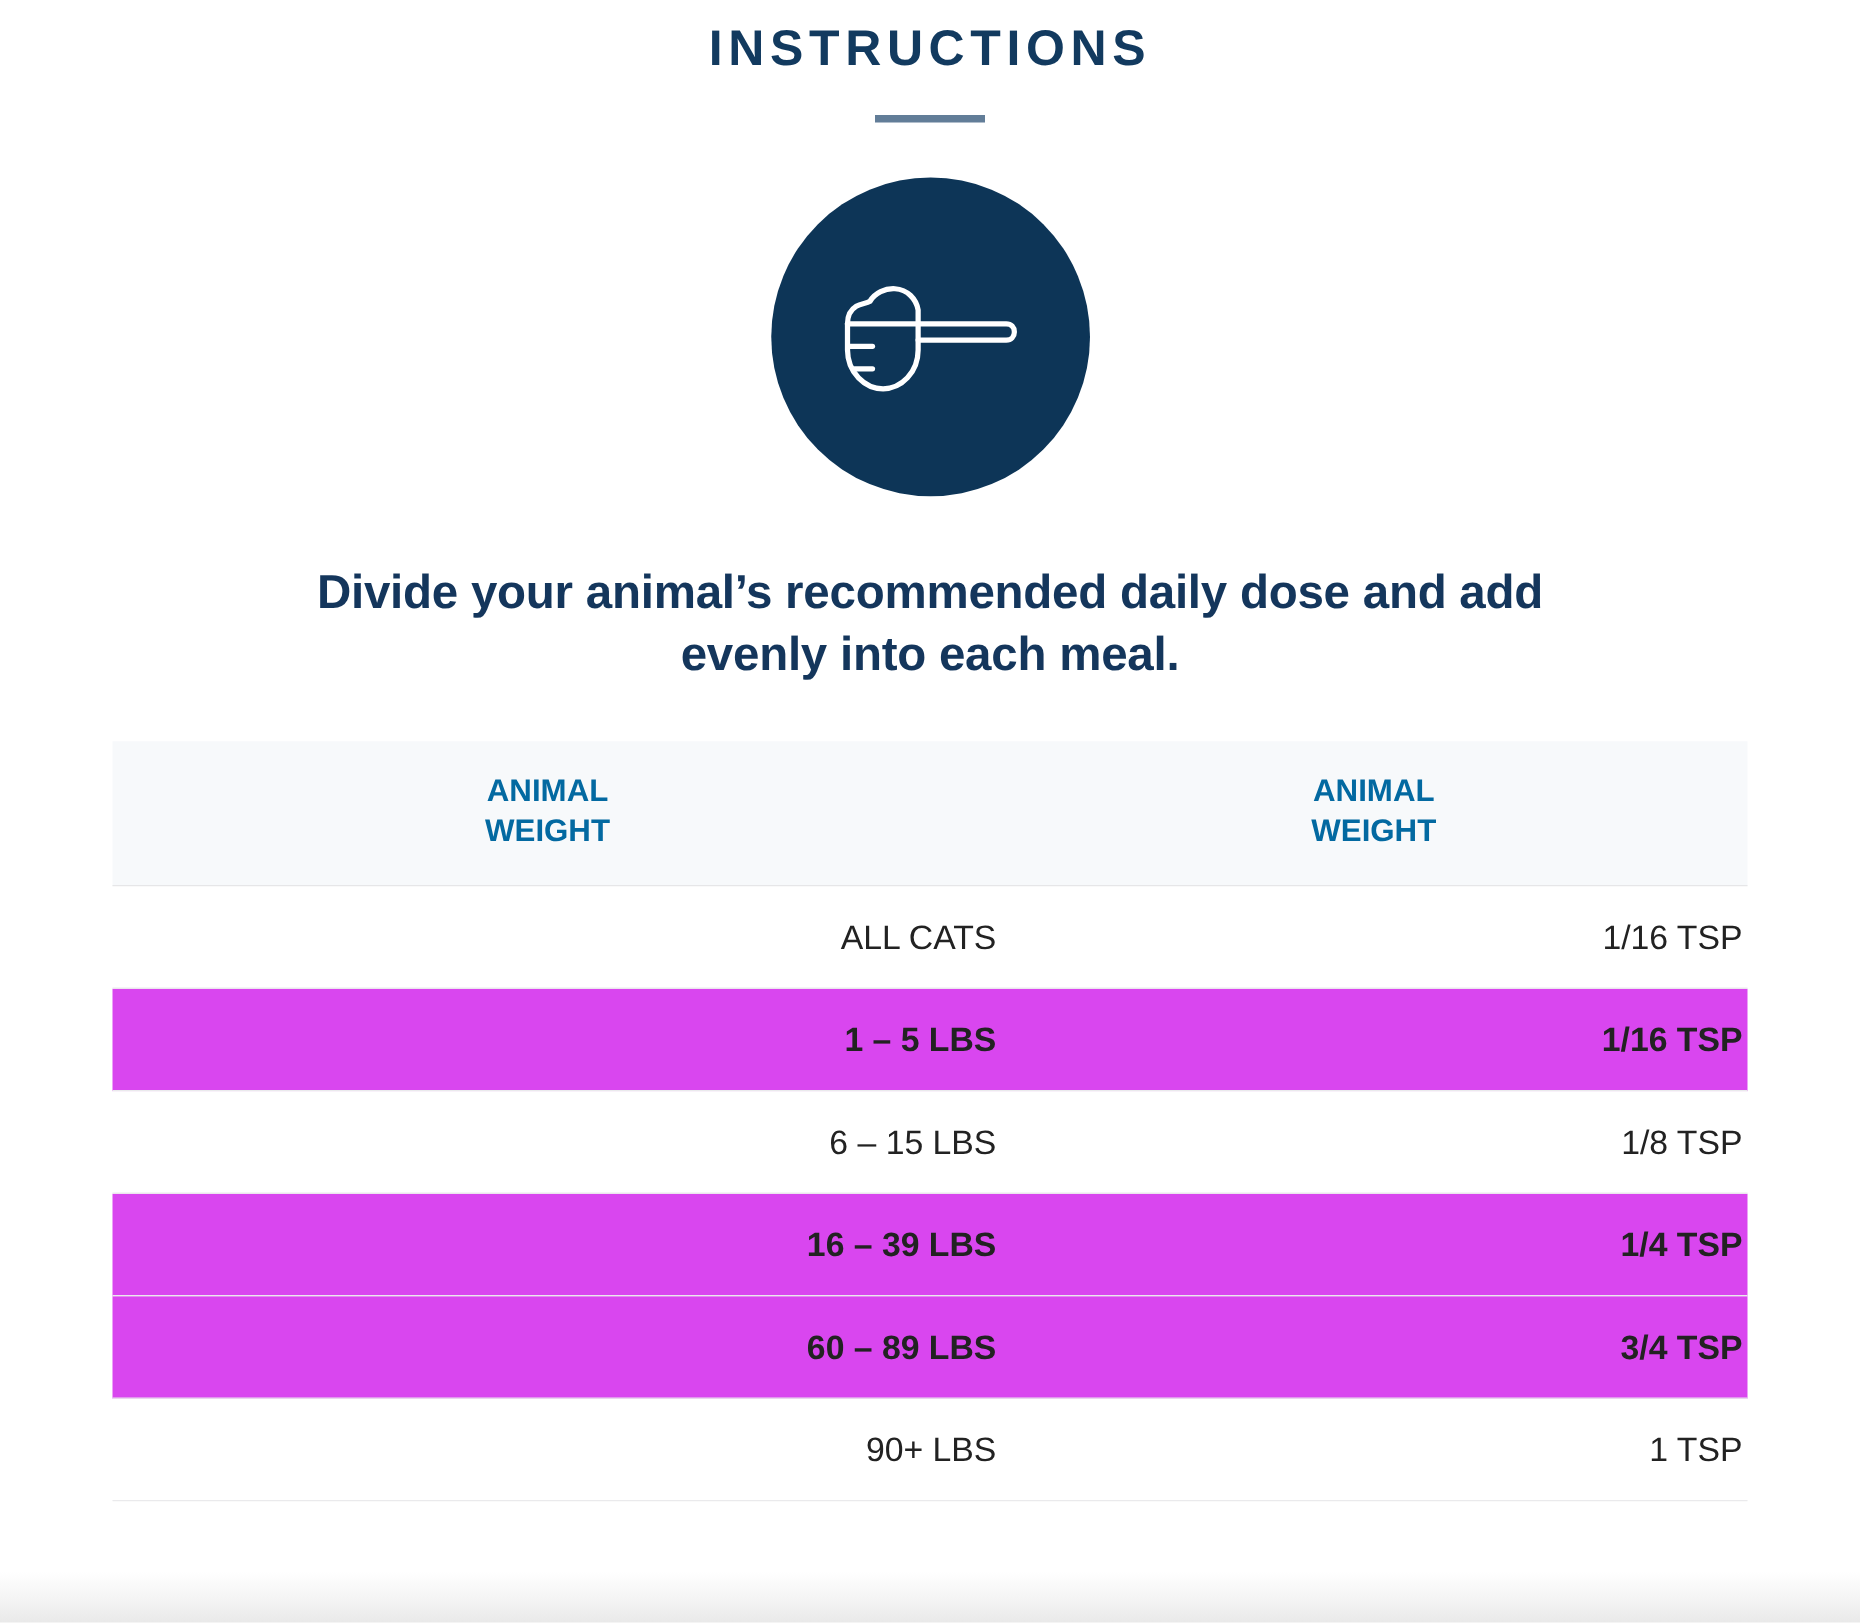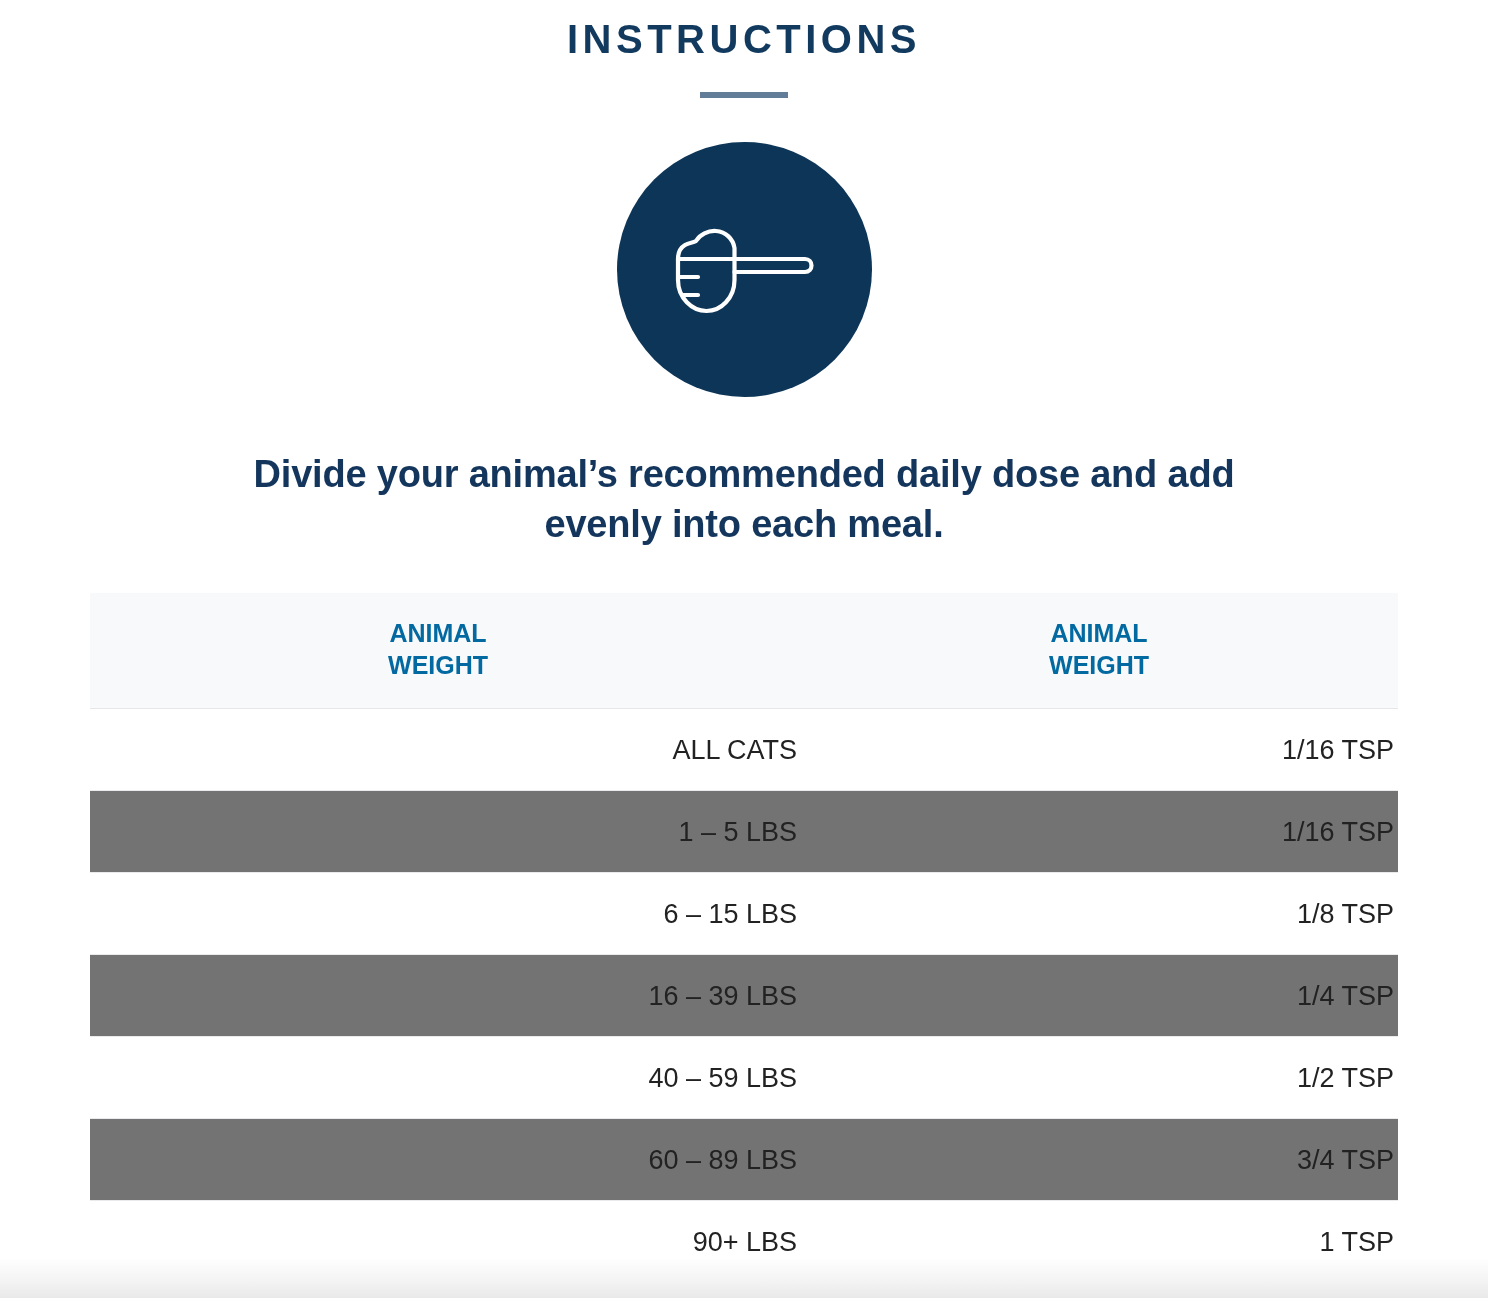--- a/index.html
+++ b/index.html
@@ -113,21 +113,21 @@
     padding: 0;
     font-size: 27px;
     font-weight: normal;
     color: #222222;
     text-align: right;
     vertical-align: middle;
     border-bottom: 1px solid #EAEAEC;
     line-height: 1.2;
   }
   .dosage-table tbody tr.row-odd td  { background: #FFFFFF; }
-  .dosage-table tbody tr.row-even td { background: #737373; }
+  .dosage-table tbody tr.row-even td { background: #d946ef; font-weight: bold; }
 
   
   .cell-weight  { transform: translateX(-11px); }
   .cell-serving { transform: translateX(-4px); }
   .dosage-table tbody td > span,
   .dosage-table thead th > span.hdr-inner { display: inline-block; }
 
   
   .bottom-fade {
     position: absolute;
@@ -214,24 +214,20 @@
           <td><span class="cell-serving">1/16 TSP</span></td>
         </tr>
         <tr class="row-odd">
           <td><span class="cell-weight">6 – 15 LBS</span></td>
           <td><span class="cell-serving">1/8 TSP</span></td>
         </tr>
         <tr class="row-even">
           <td><span class="cell-weight">16 – 39 LBS</span></td>
           <td><span class="cell-serving">1/4 TSP</span></td>
         </tr>
-        <tr class="row-odd">
-          <td><span class="cell-weight">40 – 59 LBS</span></td>
-          <td><span class="cell-serving">1/2 TSP</span></td>
-        </tr>
         <tr class="row-even">
           <td><span class="cell-weight">60 – 89 LBS</span></td>
           <td><span class="cell-serving">3/4 TSP</span></td>
         </tr>
         <tr class="row-odd">
           <td><span class="cell-weight">90+ LBS</span></td>
           <td><span class="cell-serving">1 TSP</span></td>
         </tr>
       </tbody>
     </table>

